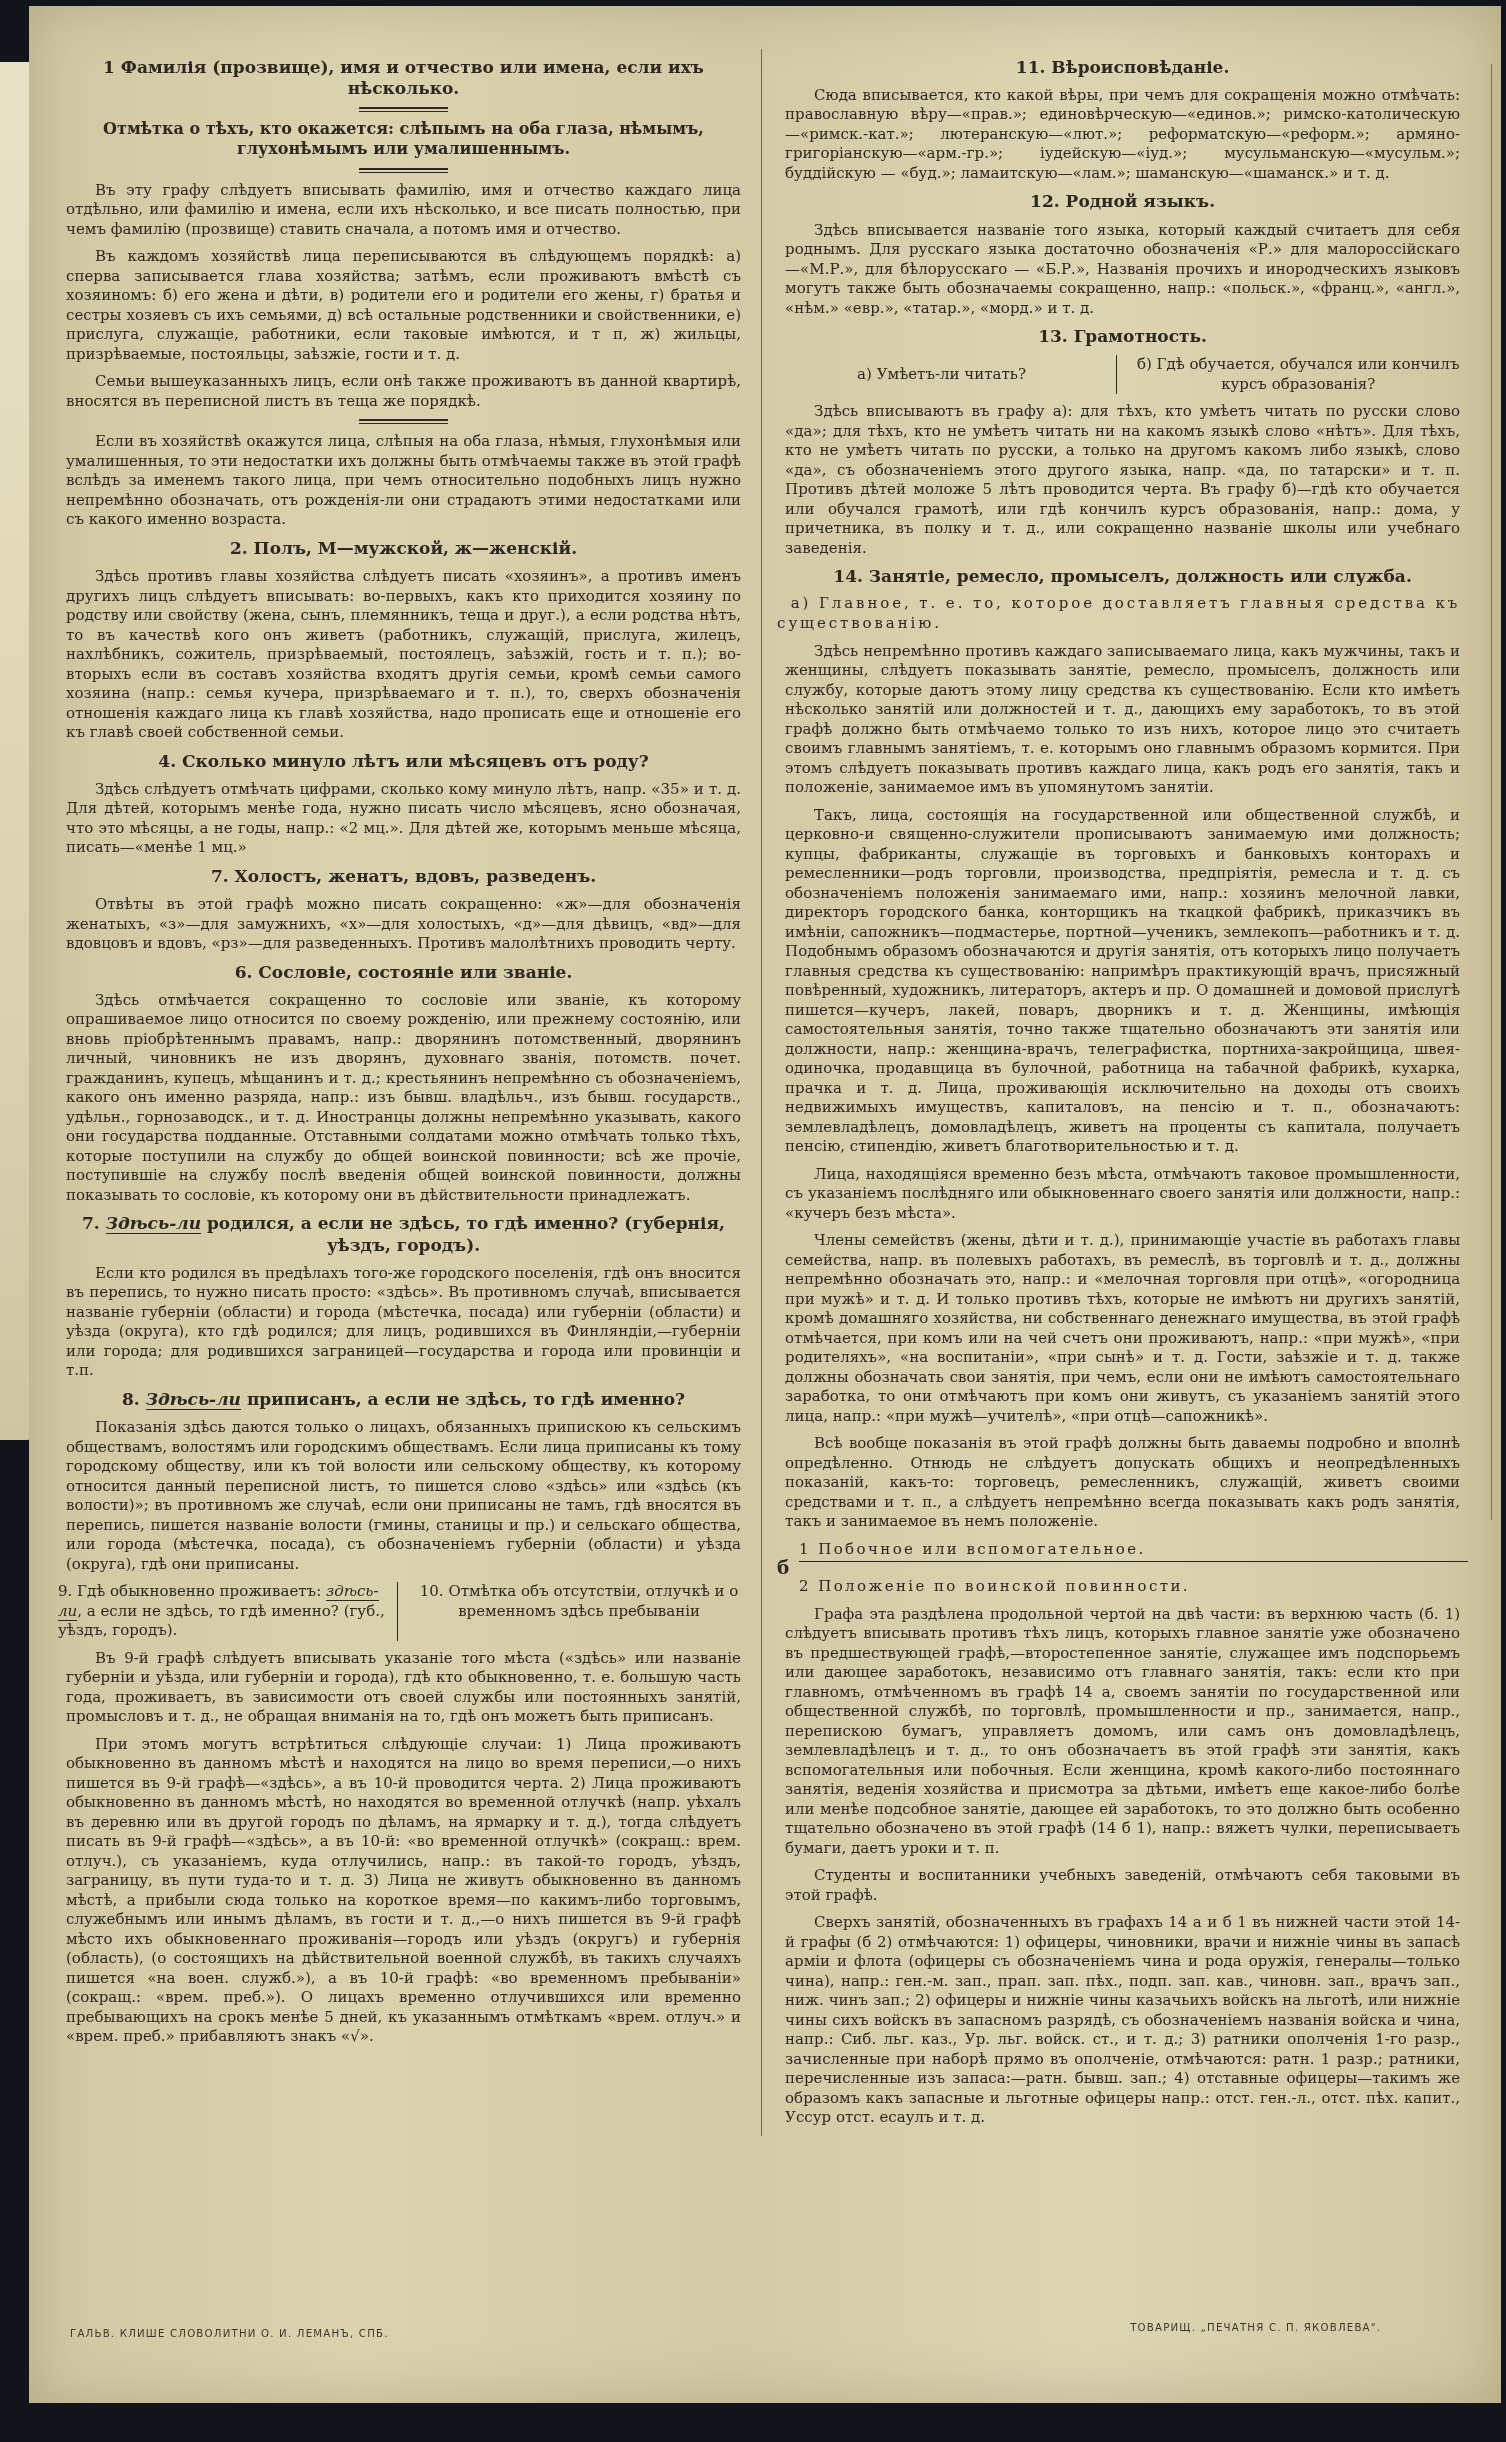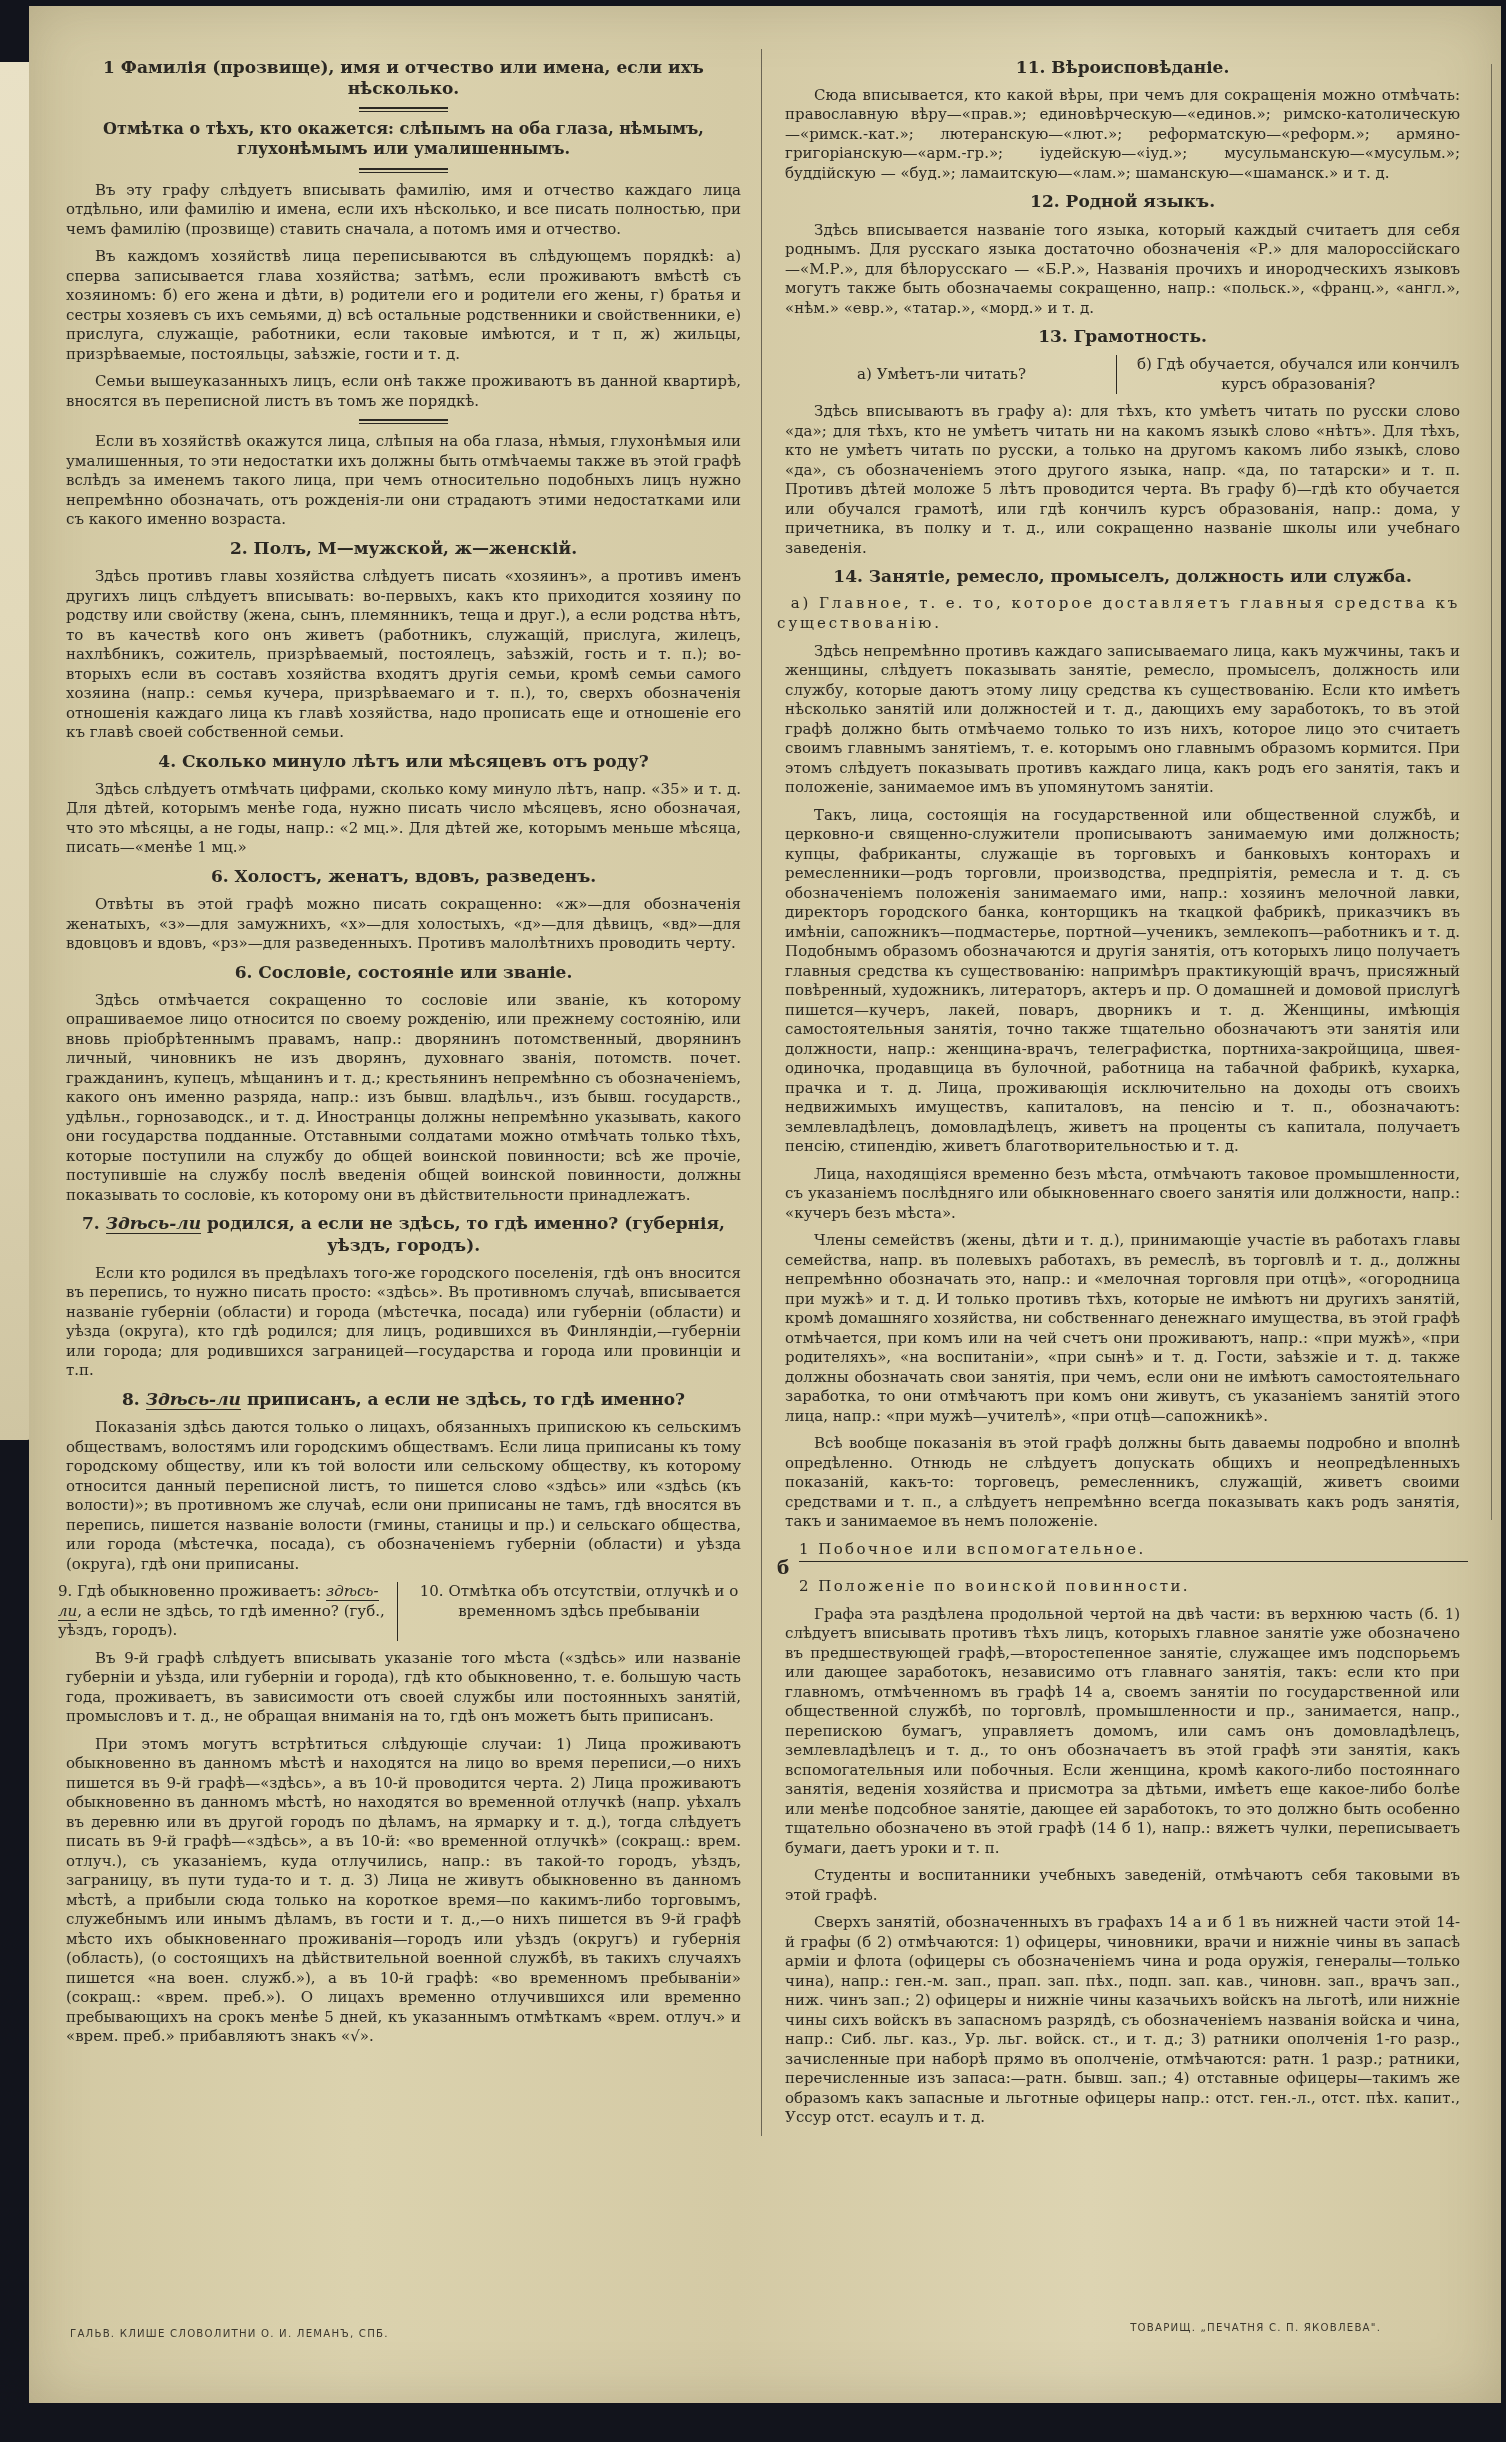--- a/index.html
+++ b/index.html
@@ -58,28 +58,28 @@
 
   <div class="cols">
 
     <div class="col col-left">
       <div class="h">1 Фамилія (прозвище), имя и отчество или имена, если ихъ нѣсколько.</div>
       <div class="rule"></div>
       <div class="h-sub">Отмѣтка о тѣхъ, кто окажется: слѣпымъ на оба глаза, нѣмымъ, глухонѣмымъ или умалишеннымъ.</div>
       <div class="rule"></div>
       <p class="p">Въ эту графу слѣдуетъ вписывать фамилію, имя и отчество каждаго лица отдѣльно, или фамилію и имена, если ихъ нѣсколько, и все писать полностью, при чемъ фамилію (прозвище) ставить сначала, а потомъ имя и отчество.</p>
       <p class="p">Въ каждомъ хозяйствѣ лица переписываются въ слѣдующемъ порядкѣ: а) сперва записывается глава хозяйства; затѣмъ, если проживаютъ вмѣстѣ съ хозяиномъ: б) его жена и дѣти, в) родители его и родители его жены, г) братья и сестры хозяевъ съ ихъ семьями, д) всѣ остальные родственники и свойственники, е) прислуга, служащіе, работники, если таковые имѣются, и т п, ж) жильцы, призрѣваемые, постояльцы, заѣзжіе, гости и т. д.</p>
-      <p class="p">Семьи вышеуказанныхъ лицъ, если онѣ также проживаютъ въ данной квартирѣ, вносятся въ переписной листъ въ томъ же порядкѣ.</p>
+      <p class="p">Семьи вышеуказанныхъ лицъ, если онѣ также проживаютъ въ данной квартирѣ, вносятся въ переписной листъ въ теща же порядкѣ.</p>
       <div class="rule"></div>
       <p class="p">Если въ хозяйствѣ окажутся лица, слѣпыя на оба глаза, нѣмыя, глухонѣмыя или умалишенныя, то эти недостатки ихъ должны быть отмѣчаемы также въ этой графѣ вслѣдъ за именемъ такого лица, при чемъ относительно подобныхъ лицъ нужно непремѣнно обозначать, отъ рожденія-ли они страдаютъ этими недостатками или съ какого именно возраста.</p>
       <div class="h">2. Полъ, М—мужской, ж—женскій.</div>
       <p class="p">Здѣсь противъ главы хозяйства слѣдуетъ писать «хозяинъ», а противъ именъ другихъ лицъ слѣдуетъ вписывать: во-первыхъ, какъ кто приходится хозяину по родству или свойству (жена, сынъ, племянникъ, теща и друг.), а если родства нѣтъ, то въ качествѣ кого онъ живетъ (работникъ, служащій, прислуга, жилецъ, нахлѣбникъ, сожитель, призрѣваемый, постоялецъ, заѣзжій, гость и т. п.); во-вторыхъ если въ составъ хозяйства входятъ другія семьи, кромѣ семьи самого хозяина (напр.: семья кучера, призрѣваемаго и т. п.), то, сверхъ обозначенія отношенія каждаго лица къ главѣ хозяйства, надо прописать еще и отношеніе его къ главѣ своей собственной семьи.</p>
       <div class="h">4. Сколько минуло лѣтъ или мѣсяцевъ отъ роду?</div>
       <p class="p">Здѣсь слѣдуетъ отмѣчать цифрами, сколько кому минуло лѣтъ, напр. «35» и т. д. Для дѣтей, которымъ менѣе года, нужно писать число мѣсяцевъ, ясно обозначая, что это мѣсяцы, а не годы, напр.: «2 мц.». Для дѣтей же, которымъ меньше мѣсяца, писать—«менѣе 1 мц.»</p>
-      <div class="h">6. Холостъ, женатъ, вдовъ, разведенъ.</div>
+      <div class="h">7. Холостъ, женатъ, вдовъ, разведенъ.</div>
       <p class="p">Отвѣты въ этой графѣ можно писать сокращенно: «ж»—для обозначенія женатыхъ, «з»—для замужнихъ, «х»—для холостыхъ, «д»—для дѣвицъ, «вд»—для вдовцовъ и вдовъ, «рз»—для разведенныхъ. Противъ малолѣтнихъ проводить черту.</p>
       <div class="h">6. Сословіе, состояніе или званіе.</div>
       <p class="p">Здѣсь отмѣчается сокращенно то сословіе или званіе, къ которому опрашиваемое лицо относится по своему рожденію, или прежнему состоянію, или вновь пріобрѣтеннымъ правамъ, напр.: дворянинъ потомственный, дворянинъ личный, чиновникъ не изъ дворянъ, духовнаго званія, потомств. почет. гражданинъ, купецъ, мѣщанинъ и т. д.; крестьянинъ непремѣнно съ обозначеніемъ, какого онъ именно разряда, напр.: изъ бывш. владѣльч., изъ бывш. государств., удѣльн., горнозаводск., и т. д. Иностранцы должны непремѣнно указывать, какого они государства подданные. Отставными солдатами можно отмѣчать только тѣхъ, которые поступили на службу до общей воинской повинности; всѣ же прочіе, поступившіе на службу послѣ введенія общей воинской повинности, должны показывать то сословіе, къ которому они въ дѣйствительности принадлежатъ.</p>
       <div class="h"><span>7. </span><span class="em-u">Здѣсь-ли</span><span> родился, а если не здѣсь, то гдѣ именно? (губернія, уѣздъ, городъ).</span></div>
       <p class="p">Если кто родился въ предѣлахъ того-же городского поселенія, гдѣ онъ вносится въ перепись, то нужно писать просто: «здѣсь». Въ противномъ случаѣ, вписывается названіе губерніи (области) и города (мѣстечка, посада) или губерніи (области) и уѣзда (округа), кто гдѣ родился; для лицъ, родившихся въ Финляндіи,—губерніи или города; для родившихся заграницей—государства и города или провинціи и т.п.</p>
       <div class="h"><span>8. </span><span class="em-u">Здѣсь-ли</span><span> приписанъ, а если не здѣсь, то гдѣ именно?</span></div>
       <p class="p">Показанія здѣсь даются только о лицахъ, обязанныхъ припискою къ сельскимъ обществамъ, волостямъ или городскимъ обществамъ. Если лица приписаны къ тому городскому обществу, или къ той волости или сельскому обществу, къ которому относится данный переписной листъ, то пишется слово «здѣсь» или «здѣсь (къ волости)»; въ противномъ же случаѣ, если они приписаны не тамъ, гдѣ вносятся въ перепись, пишется названіе волости (гмины, станицы и пр.) и сельскаго общества, или города (мѣстечка, посада), съ обозначеніемъ губерніи (области) и уѣзда (округа), гдѣ они приписаны.</p>
       <div class="twocol">
         <div class="cell-a justify-text"><span>9. </span><span>Гдѣ обыкновенно проживаетъ: </span><span class="em-u">здѣсь-ли</span><span>, а если не здѣсь, то гдѣ именно? (губ., уѣздъ, городъ).</span></div>
         <div class="cell-b">10. Отмѣтка объ отсутствіи, отлучкѣ и о временномъ здѣсь пребываніи</div>

